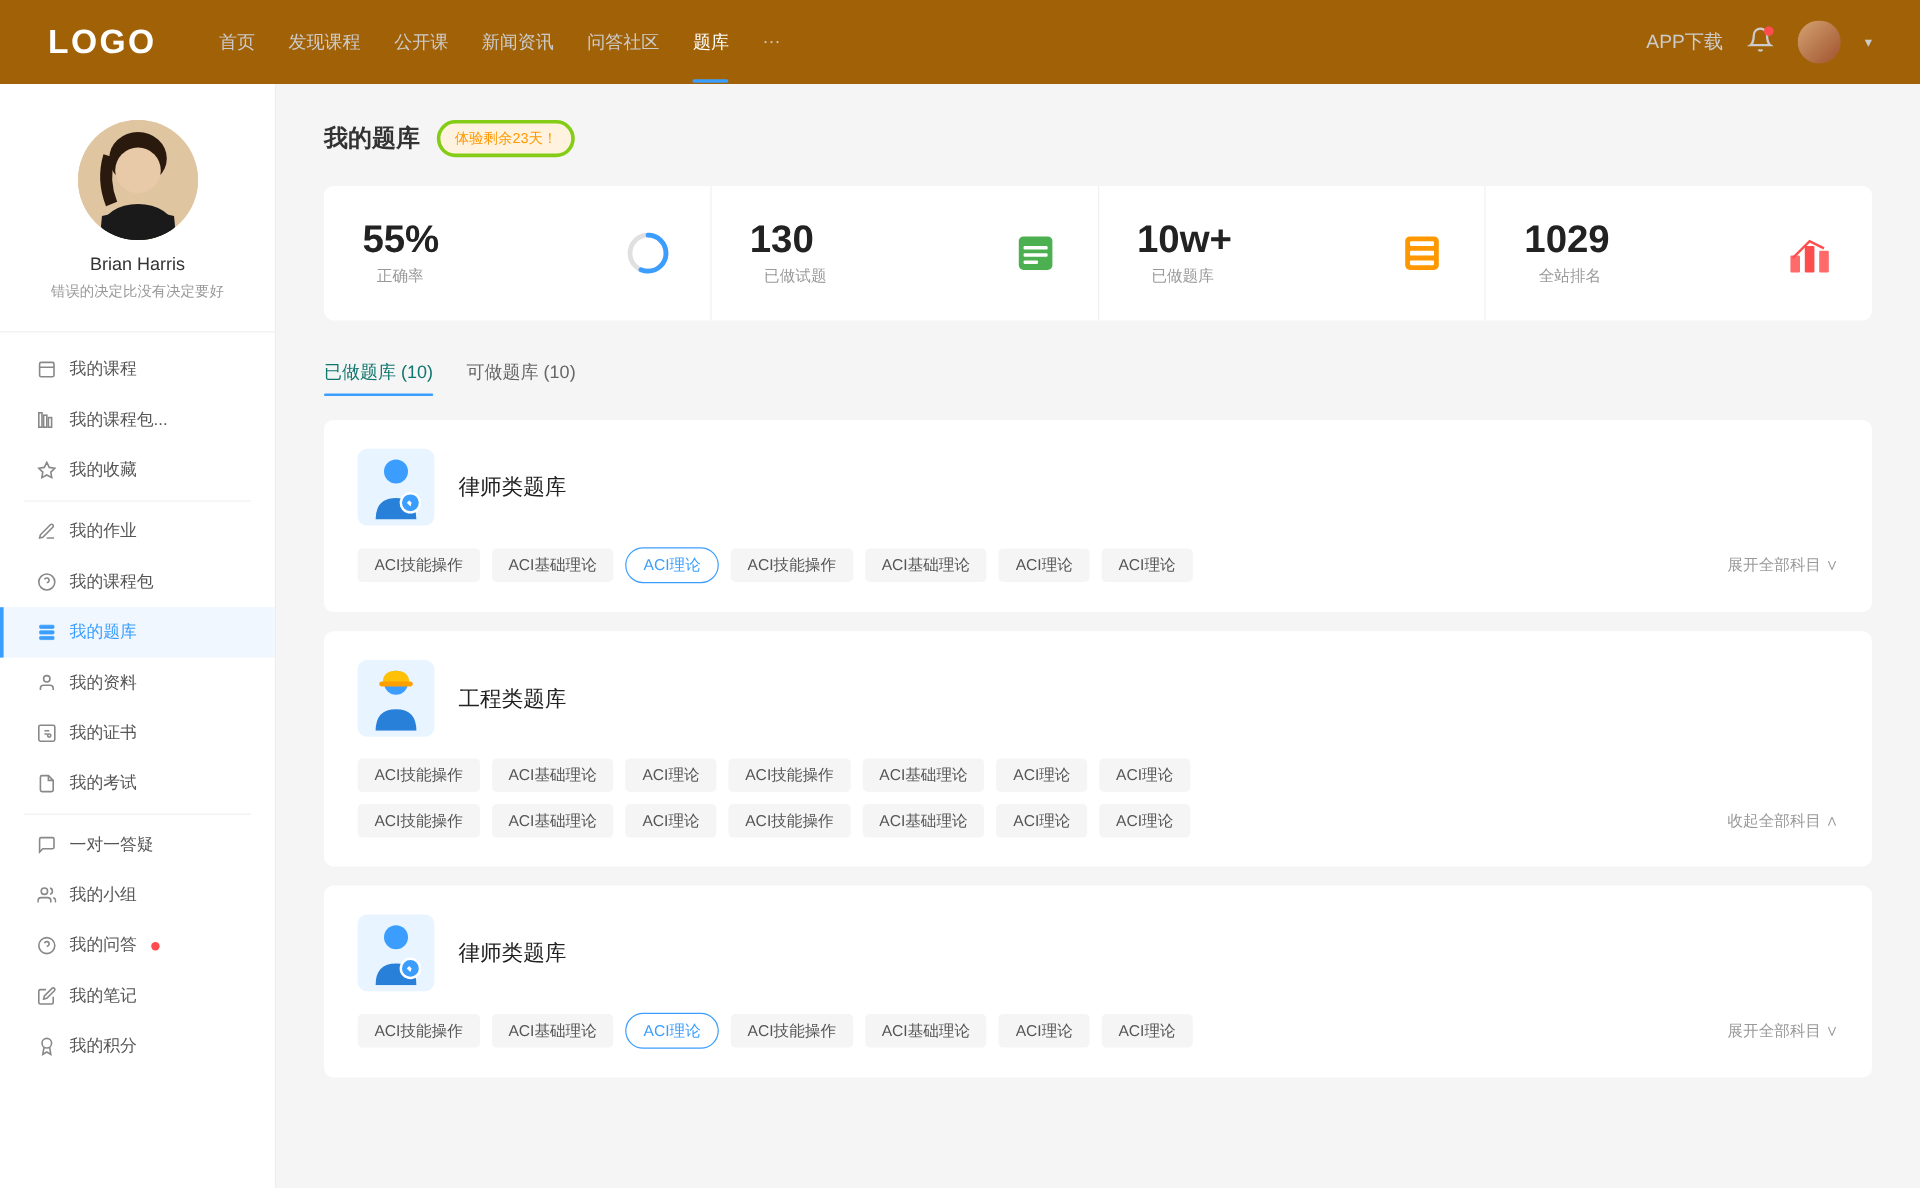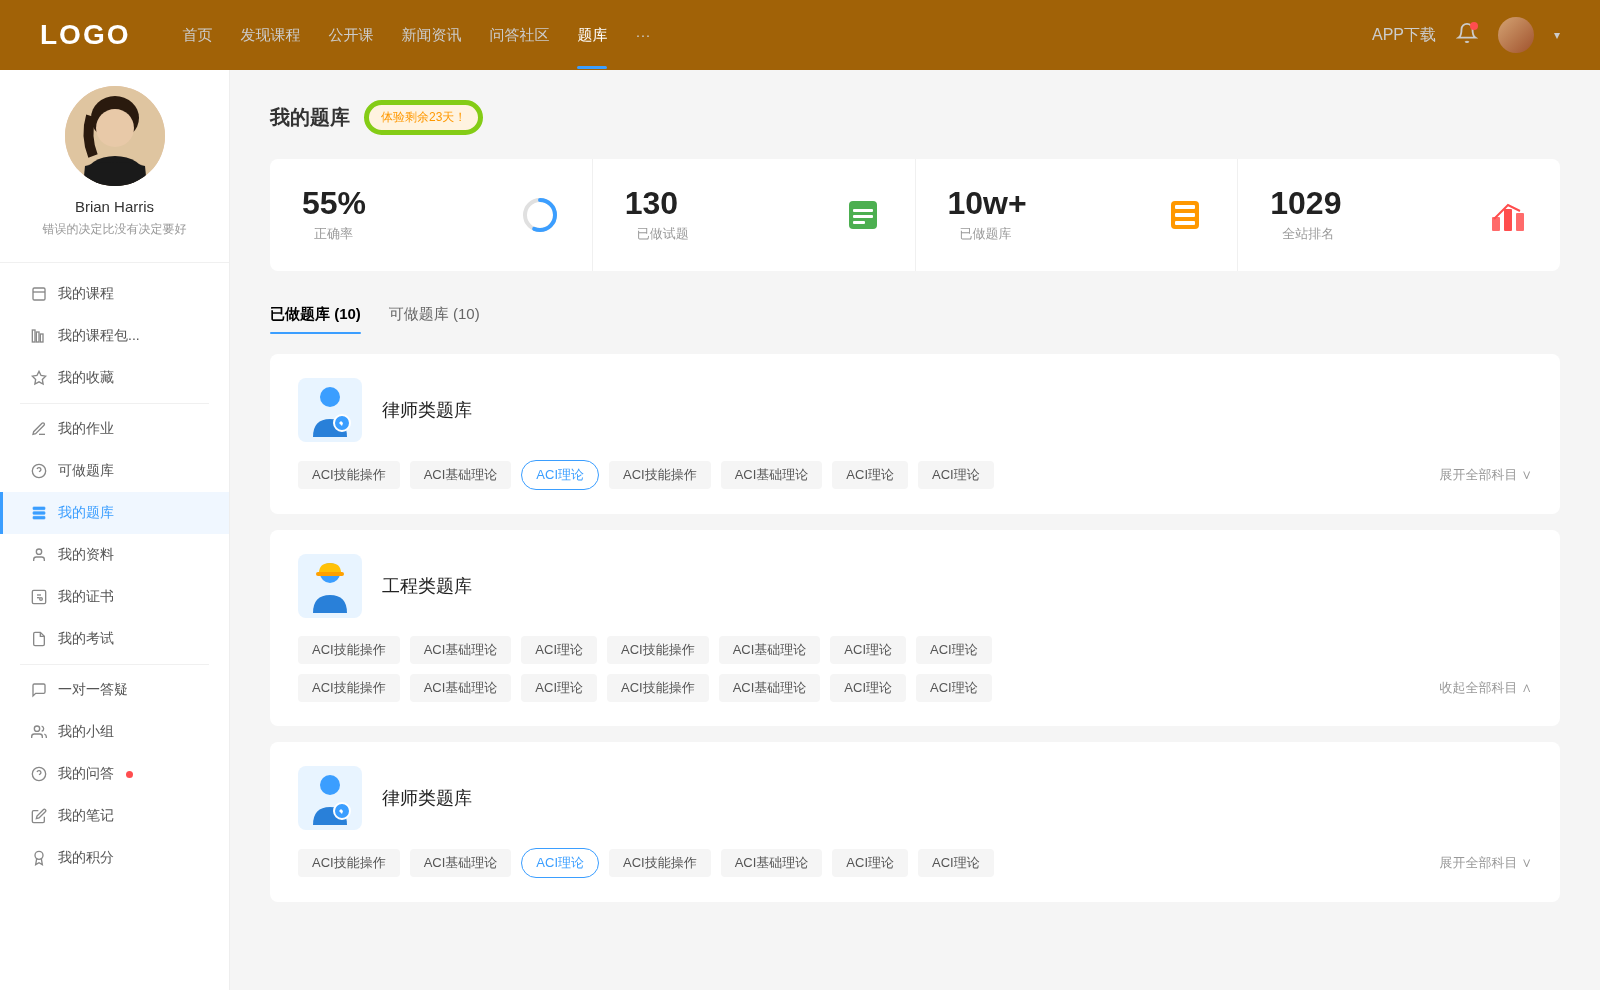--- a/index.html
+++ b/index.html
@@ -87,21 +87,21 @@
     .page-layout {
       display: flex;
       min-height: calc(100vh - 70px);
     }
 
     
     .sidebar {
       width: 230px;
       background: #fff;
       border-right: 1px solid #eee;
-      padding: 16px 0;
+      padding: 30px 0;
       flex-shrink: 0;
     }
     .sidebar-profile {
       text-align: center;
       padding: 0 20px 24px;
       border-bottom: 1px solid #f0f0f0;
     }
     .sidebar-avatar {
       width: 100px; height: 100px;
       border-radius: 50%;
@@ -183,21 +183,21 @@
       font-size: 20px;
       font-weight: 600;
       color: #333;
     }
     .trial-badge {
       background: #fff3e0;
       color: #ff9800;
       font-size: 12px;
       padding: 4px 12px;
       border-radius: 20px;
-      border: 5px solid #84cc16;
+      border: 3px solid #84cc16;
     }
 
     
     .stats-row {
       display: flex;
       background: #fff;
       border-radius: 8px;
       margin-bottom: 24px;
       overflow: hidden;
     }
@@ -239,22 +239,22 @@
     }
     .tab {
       font-size: 15px;
       padding: 10px 0;
       margin-right: 28px;
       cursor: pointer;
       color: #666;
       position: relative;
     }
     .tab.active {
-      color: #000000;
-      font-weight: 700;
+      color: #0f766e;
+      font-weight: 400;
     }
     .tab.active::after {
       content: '';
       position: absolute;
       bottom: 0; left: 0; right: 0;
       height: 2px;
       background: #3b9eff;
       border-radius: 2px;
     }
 
@@ -417,21 +417,21 @@
       </div>
 
       <div class="sidebar-item">
         <span class="sidebar-icon">
           <svg width="16" height="16" viewBox="0 0 24 24" fill="none" stroke="#888" stroke-width="2">
               <circle cx="12" cy="12" r="10"></circle>
               <path d="M9.09 9a3 3 0 015.83 1c0 2-3 3-3 3"></path>
               <line x1="12" y1="17" x2="12.01" y2="17"></line>
             </svg>
         </span>
-        <span>可做题库</span>
+        <span>我的课程包</span>
       </div>
 
       <div class="sidebar-item active">
         <span class="sidebar-icon">
           <svg width="16" height="16" viewBox="0 0 24 24" fill="#3b9eff" stroke="#3b9eff" stroke-width="1">
               <rect x="3" y="3" width="18" height="4" rx="1"></rect>
               <rect x="3" y="10" width="18" height="4" rx="1"></rect>
               <rect x="3" y="17" width="18" height="4" rx="1"></rect>
             </svg>
         </span>

